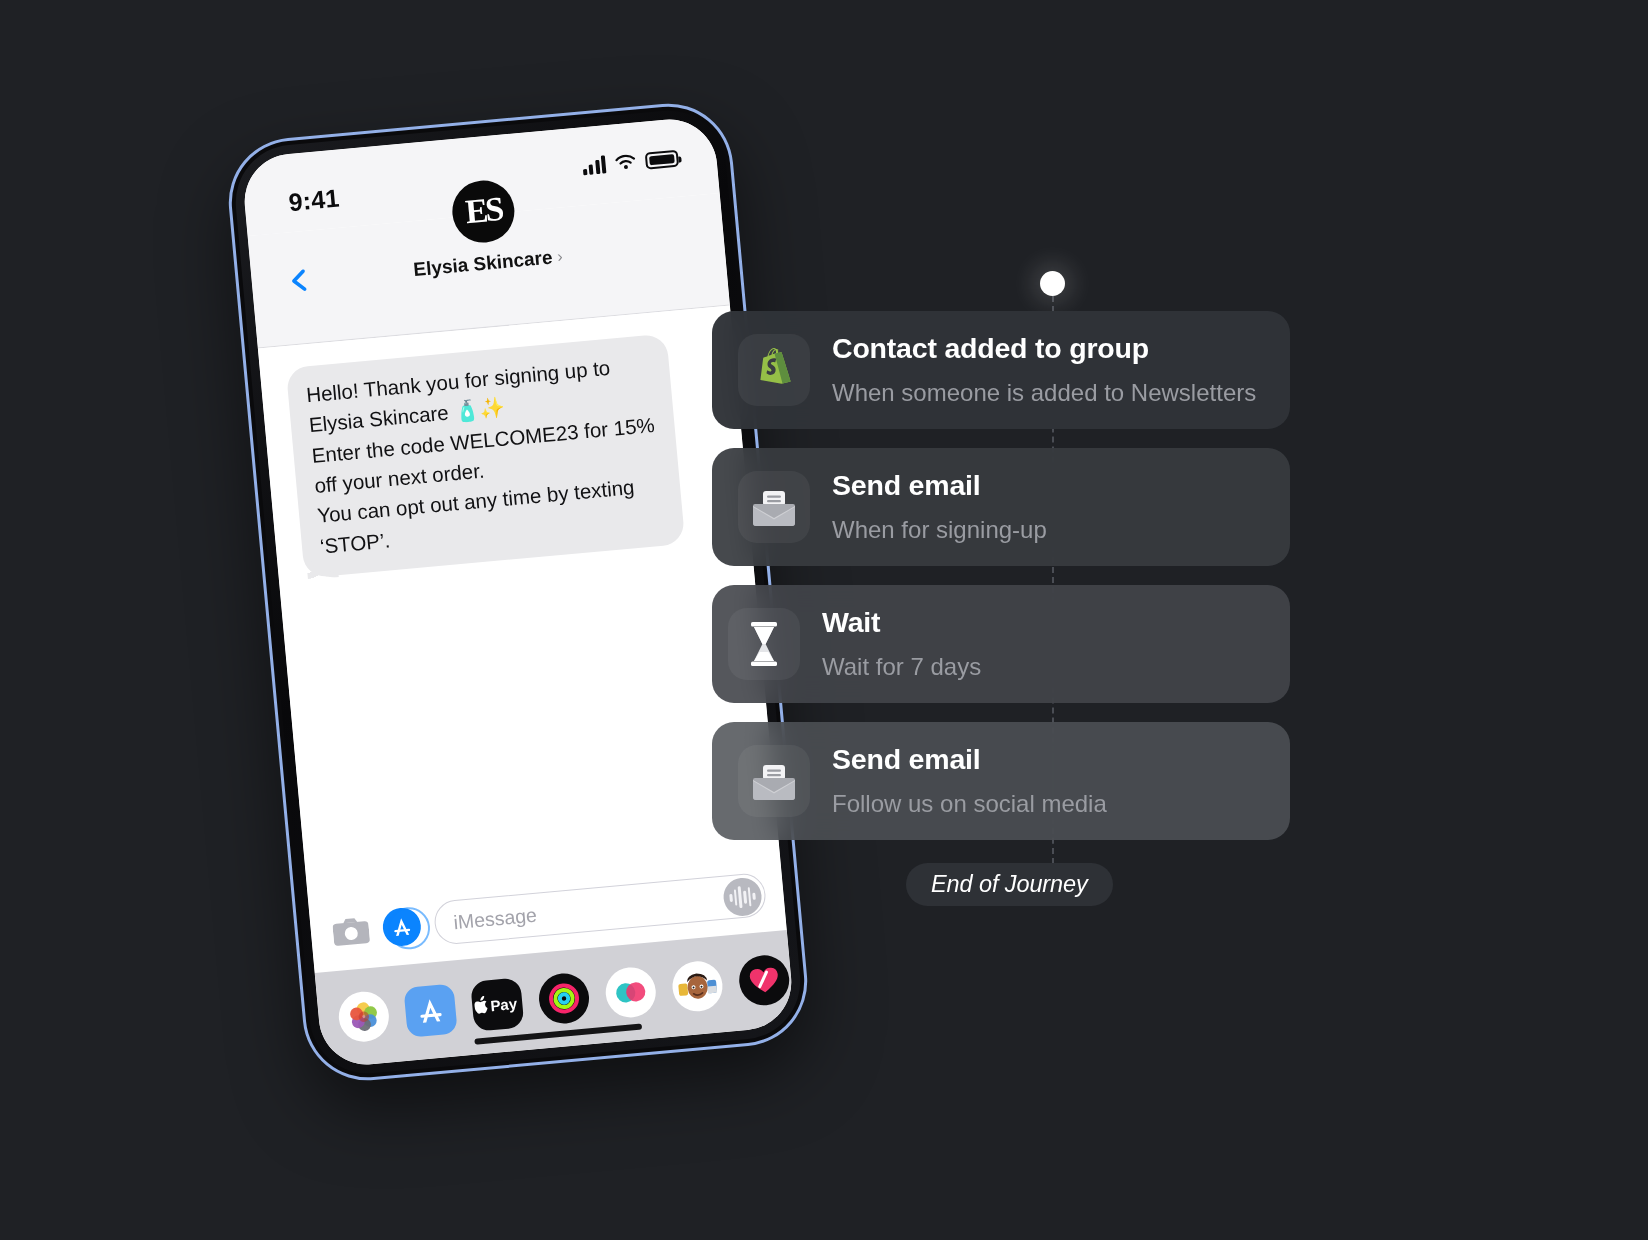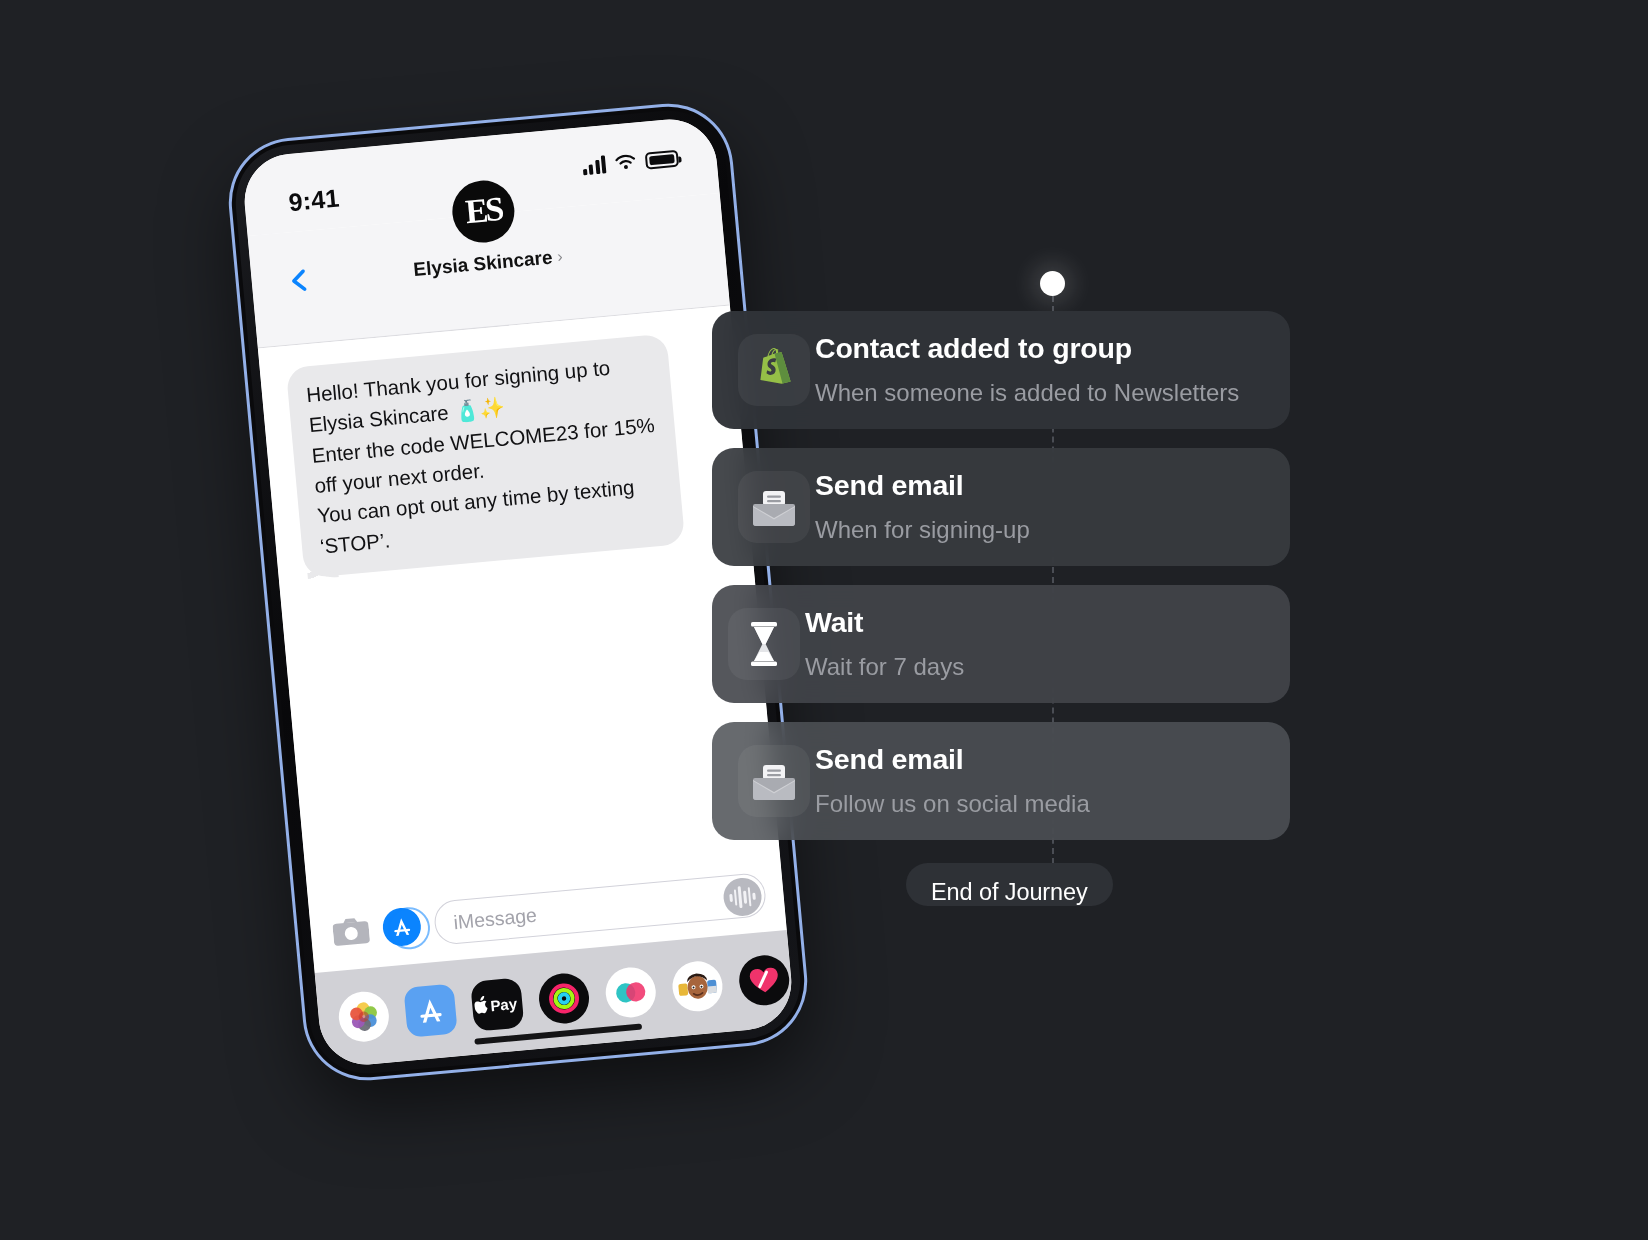--- a/index.html
+++ b/index.html
@@ -300,21 +300,21 @@
     box-shadow: 0 0 22px 9px rgba(255,255,255,.13);
   }
 
   .jcard {
     position: absolute;
     width: 578px;
     height: 118px;
     border-radius: 22px;
     display: flex;
     align-items: center;
-    gap: 5px;
+    gap: 22px;
     padding: 0 26px;
     box-sizing: border-box;
     backdrop-filter: blur(14px);
   }
   .jcard .tile {
     width: 72px; height: 72px;
     border-radius: 19px;
     flex: 0 0 auto;
     display: flex; align-items: center; justify-content: center;
     background: rgba(255,255,255,.055);
@@ -343,24 +343,25 @@
 
   .end-pill {
     position: absolute;
     left: 906px;
     top: 863px;
     height: 43px;
     padding: 0 25px;
     border-radius: 22px;
     background: #2e3136;
     display: flex;
-    align-items: flex-end;
+    align-items: center;
     color: #ffffff;
     font-size: 23.5px;
     letter-spacing: -.1px;
+    font-style: italic;
   }
 
   
   .shopify-bag { width: 46px; height: 48px; }
   .mail-ico { width: 44px; height: 40px; }
   .hourglass { width: 34px; height: 46px; }
 </style>
 </head>
 <body>
 

